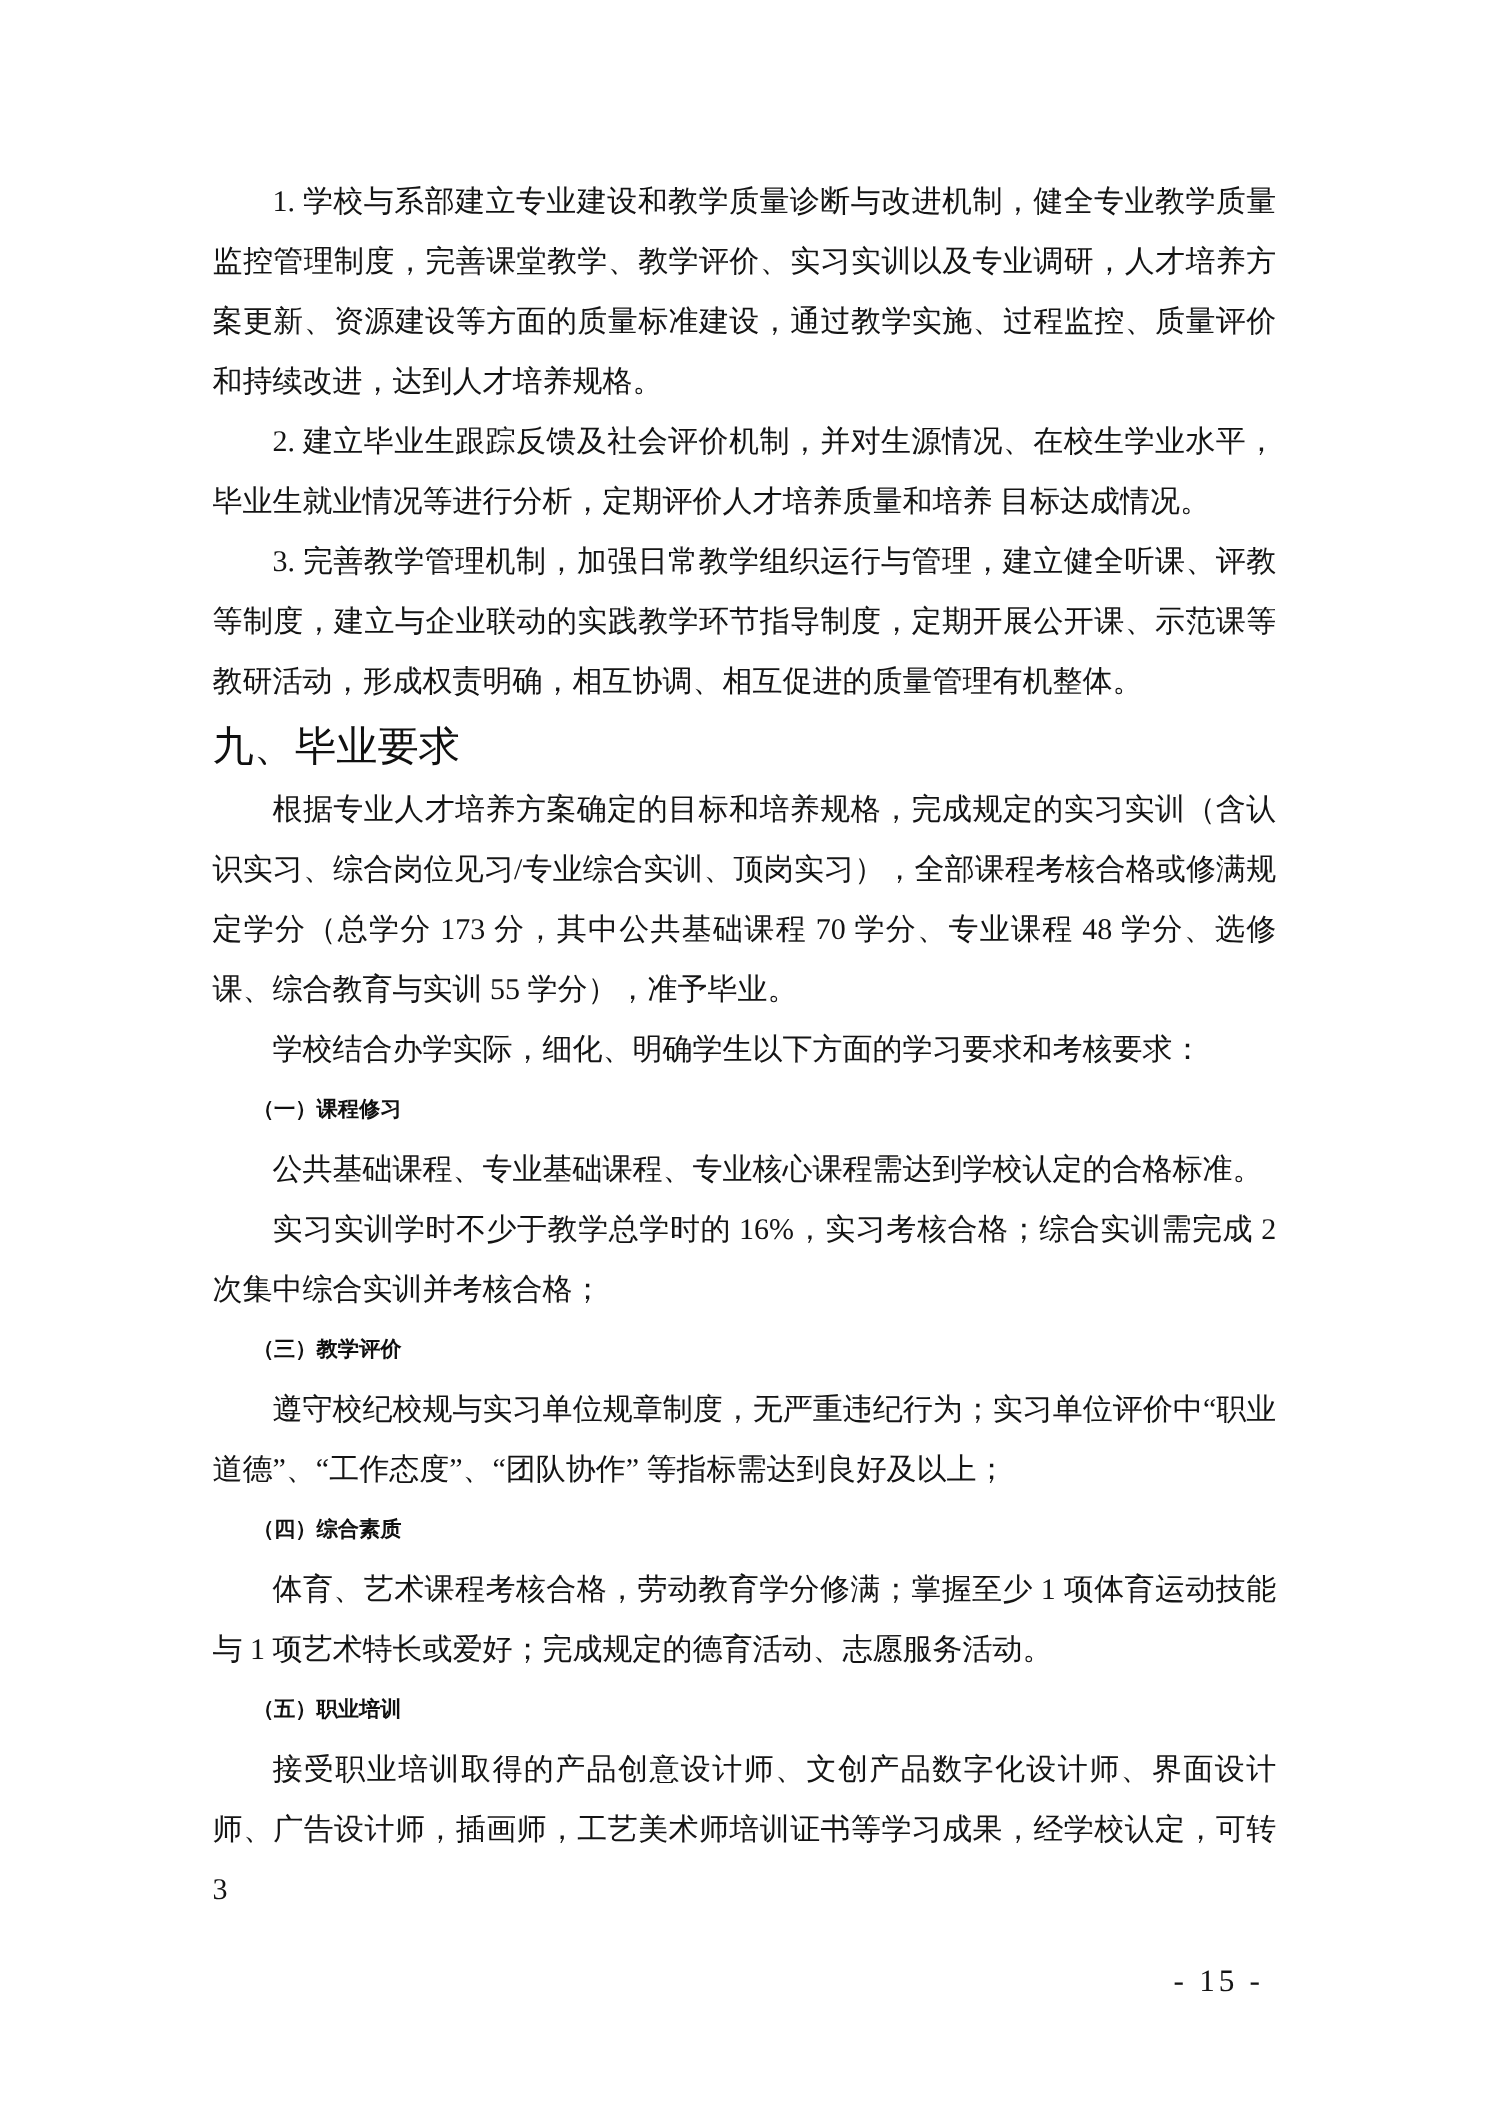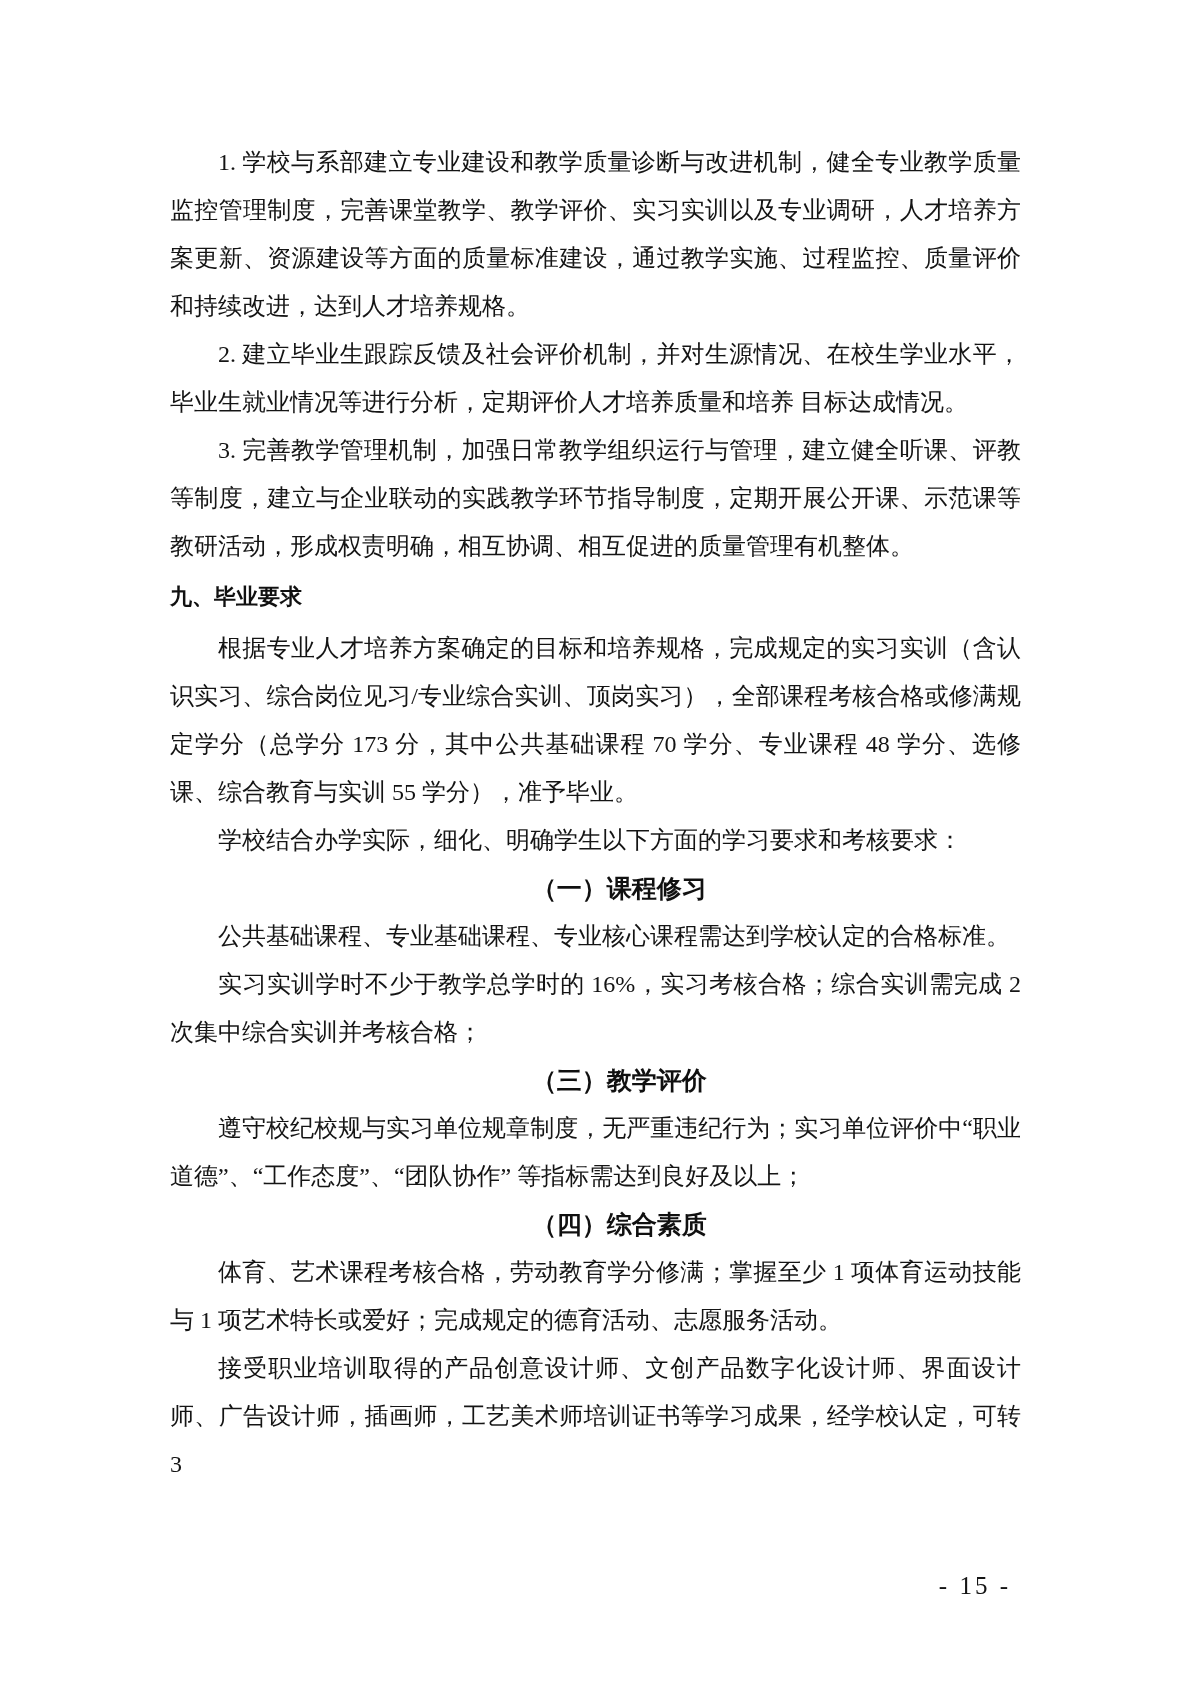--- a/index.html
+++ b/index.html
@@ -21,36 +21,35 @@
   p.body-para {
     margin: 0;
     font-size: 24px;
     line-height: 48px;
     text-align: justify;
     text-indent: 2em;
     word-break: break-all;
   }
   h1.doc-h1 {
     margin: 0;
-    font-size: 22px;
+    font-size: 33px;
     line-height: 54px;
-    font-weight: bold;
+    font-weight: normal;
     font-family: "Liberation Sans", "DejaVu Sans", sans-serif;
     text-indent: 0;
     color: #101010;
   }
   h2.doc-h2 {
     margin: 0;
-    font-size: 25px;
+    font-size: 17px;
     line-height: 48px;
     font-weight: bold;
     font-family: "Liberation Sans", "DejaVu Sans", sans-serif;
     text-indent: 1.9em;
     color: #101010;
-    text-align: center;
   }
   .page-number {
     position: absolute;
     top: 1572px;
     right: 180px;
     font-size: 25px;
     letter-spacing: 3px;
     color: #141414;
     margin-left: 38px;
   }
@@ -76,17 +75,18 @@
   <p class="body-para">公共基础课程、专业基础课程、专业核心课程需达到学校认定的合格标准。</p>
 
   <p class="body-para">实习实训学时不少于教学总学时的 16%，实习考核合格；综合实训需完成 2次集中综合实训并考核合格；</p>
 
   <h2 class="doc-h2">（三）教学评价</h2>
   <p class="body-para">遵守校纪校规与实习单位规章制度，无严重违纪行为；实习单位评价中“职业道德”、“工作态度”、“团队协作” 等指标需达到良好及以上；</p>
 
   <h2 class="doc-h2">（四）综合素质</h2>
   <p class="body-para">体育、艺术课程考核合格，劳动教育学分修满；掌握至少 1 项体育运动技能与 1 项艺术特长或爱好；完成规定的德育活动、志愿服务活动。</p>
 
+  <h2 class="doc-h2">（五）职业培训</h2>
   <p class="body-para">接受职业培训取得的产品创意设计师、文创产品数字化设计师、界面设计师、广告设计师，插画师，工艺美术师培训证书等学习成果，经学校认定，可转 3</p>
 
 </div>
 
 <div class="page-number">- 15 -</div>
 
 </body></html>

